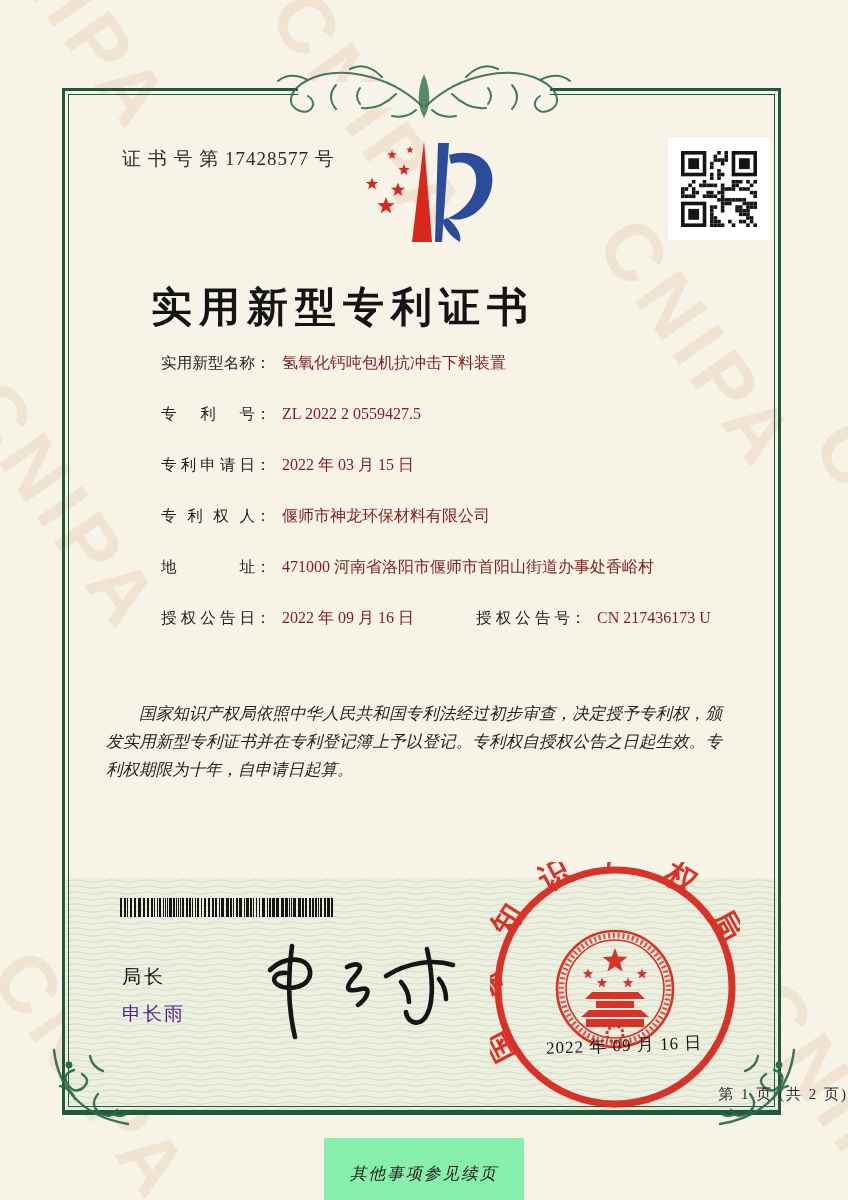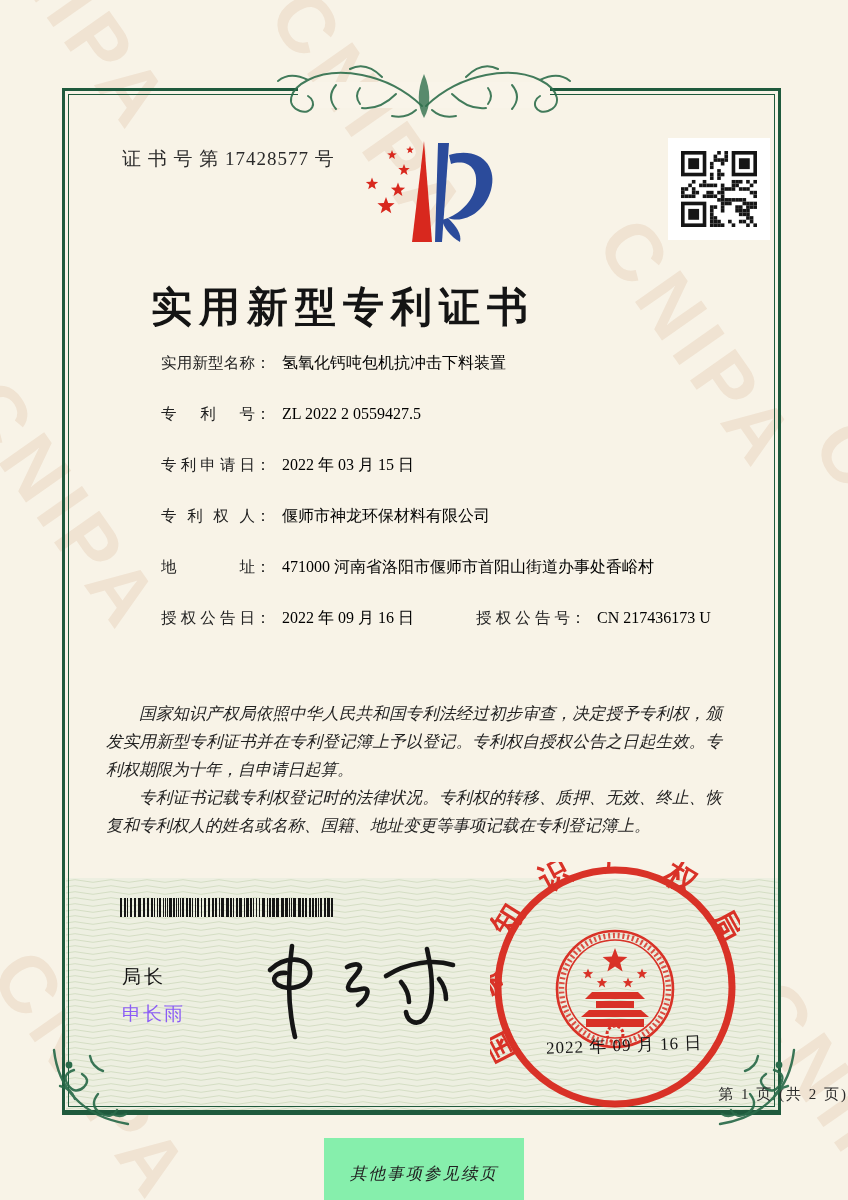--- a/index.html
+++ b/index.html
@@ -55,33 +55,33 @@
 
   .fields { position:absolute; left:120px; top:352px; width:612px; }
   .frow { font-size:16px; line-height:22px; margin-bottom:29px; white-space:nowrap; }
   .flabel {
     display:inline-block; width:94px; font-size:15.5px;
     text-align:justify; text-align-last:justify; vertical-align:bottom;
     color:#222;
     margin-left:41px;
   }
   .fcolon { display:inline-block; color:#222; }
-  .fvalue { margin-left:11px; color:#000000; }
+  .fvalue { margin-left:11px; color:#7f1d1d; }
   .grant-no { margin-left:58px; }
 
   .paras { position:absolute; left:106px; top:700px; width:616px; }
   .para {
     font-size:16.5px; line-height:28px; text-indent:2em;
     text-align:justify; font-style:italic; color:#222;
   }
 
   .barcode { position:absolute; left:120px; top:898px; }
 
   .sig-title { position:absolute; left:122px; top:964px; font-size:19px; letter-spacing:3px; color:#111;font-family:Liberation Mono, monospace; }
-  .sig-name  { position:absolute; left:122px; top:1001px; font-size:19px; letter-spacing:2px; color:#8b5cf6; }
+  .sig-name  { position:absolute; left:122px; top:1001px; font-size:19px; letter-spacing:2px; color:#4c1d95; }
   .signature { position:absolute; left:250px; top:934px; }
 
   .seal { position:absolute; left:490px; top:862px; opacity:0.95; }
   .seal-date {
     position:absolute; left:546px; top:1033px; width:210px;
     font-size:17px; letter-spacing:1px; color:#161616;
     transform:rotate(-2deg); white-space:nowrap;
   }
 
   .page-footer {
@@ -360,21 +360,20 @@
     <span class="flabel">地址</span><span class="fcolon">：</span><span class="fvalue">471000  河南省洛阳市偃师市首阳山街道办事处香峪村</span>
   </div>
   <div class="frow">
     <span class="flabel">授权公告日</span><span class="fcolon">：</span><span class="fvalue">2022 年 09 月 16 日</span>
     <span class="flabel grant-no">授权公告号</span><span class="fcolon">：</span><span class="fvalue">CN 217436173 U</span>
   </div>
 </div>
 
 <div class="paras">
   <p class="para">国家知识产权局依照中华人民共和国专利法经过初步审查，决定授予专利权，颁发实用新型专利证书并在专利登记簿上予以登记。专利权自授权公告之日起生效。专利权期限为十年，自申请日起算。</p>
-  <p class="para">专利证书记载专利权登记时的法律状况。专利权的转移、质押、无效、终止、恢复和专利权人的姓名或名称、国籍、地址变更等事项记载在专利登记簿上。</p>
 </div>
 
 <svg class="barcode" id="barcode" width="218" height="19">
     <rect x="0" y="0" width="2" height="19" fill="#151515"></rect>
     <rect x="4" y="0" width="2" height="19" fill="#151515"></rect>
     <rect x="7" y="0" width="1" height="19" fill="#151515"></rect>
     <rect x="10" y="0" width="2" height="19" fill="#151515"></rect>
     <rect x="14" y="0" width="2" height="19" fill="#151515"></rect>
     <rect x="18" y="0" width="3" height="19" fill="#151515"></rect>
     <rect x="23" y="0" width="2" height="19" fill="#151515"></rect>

